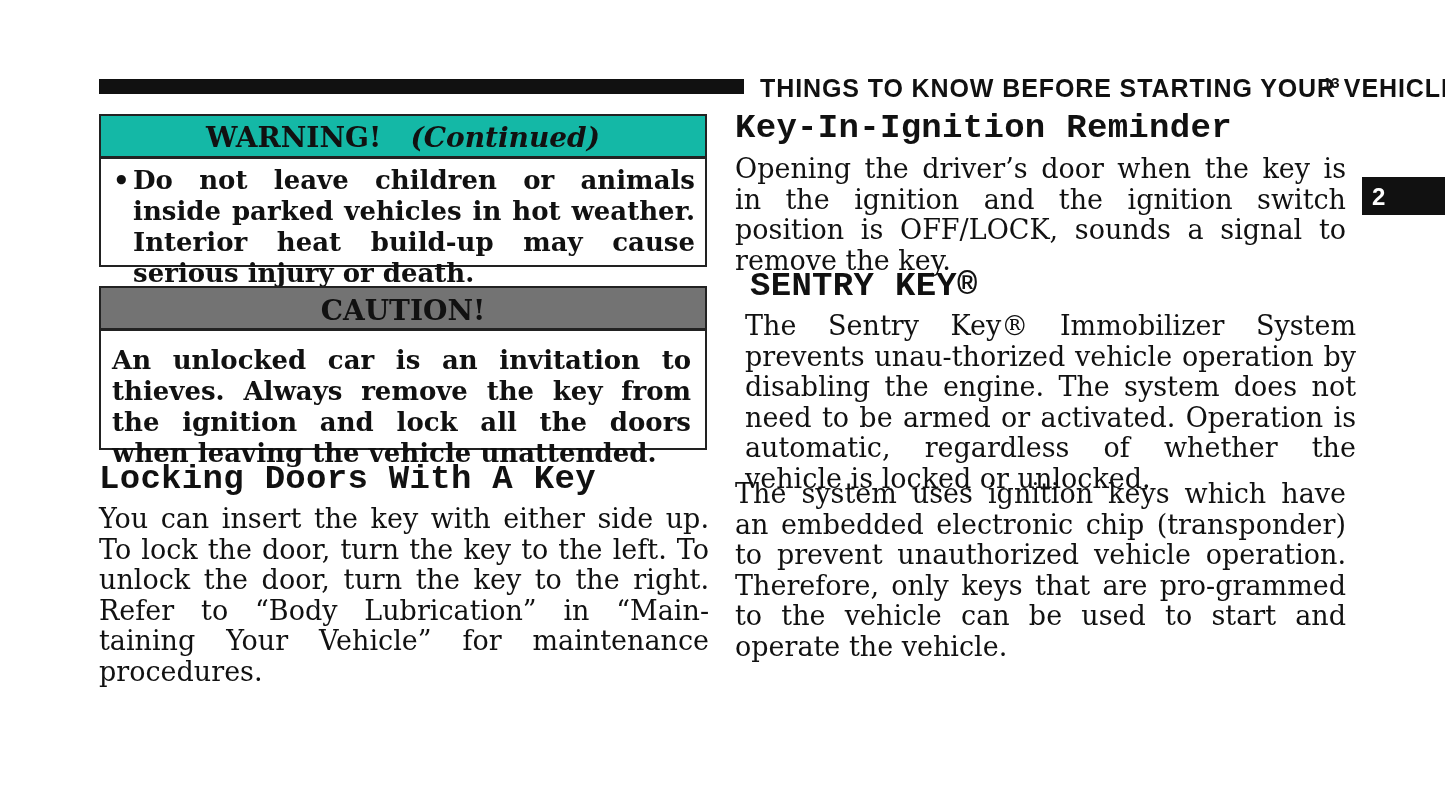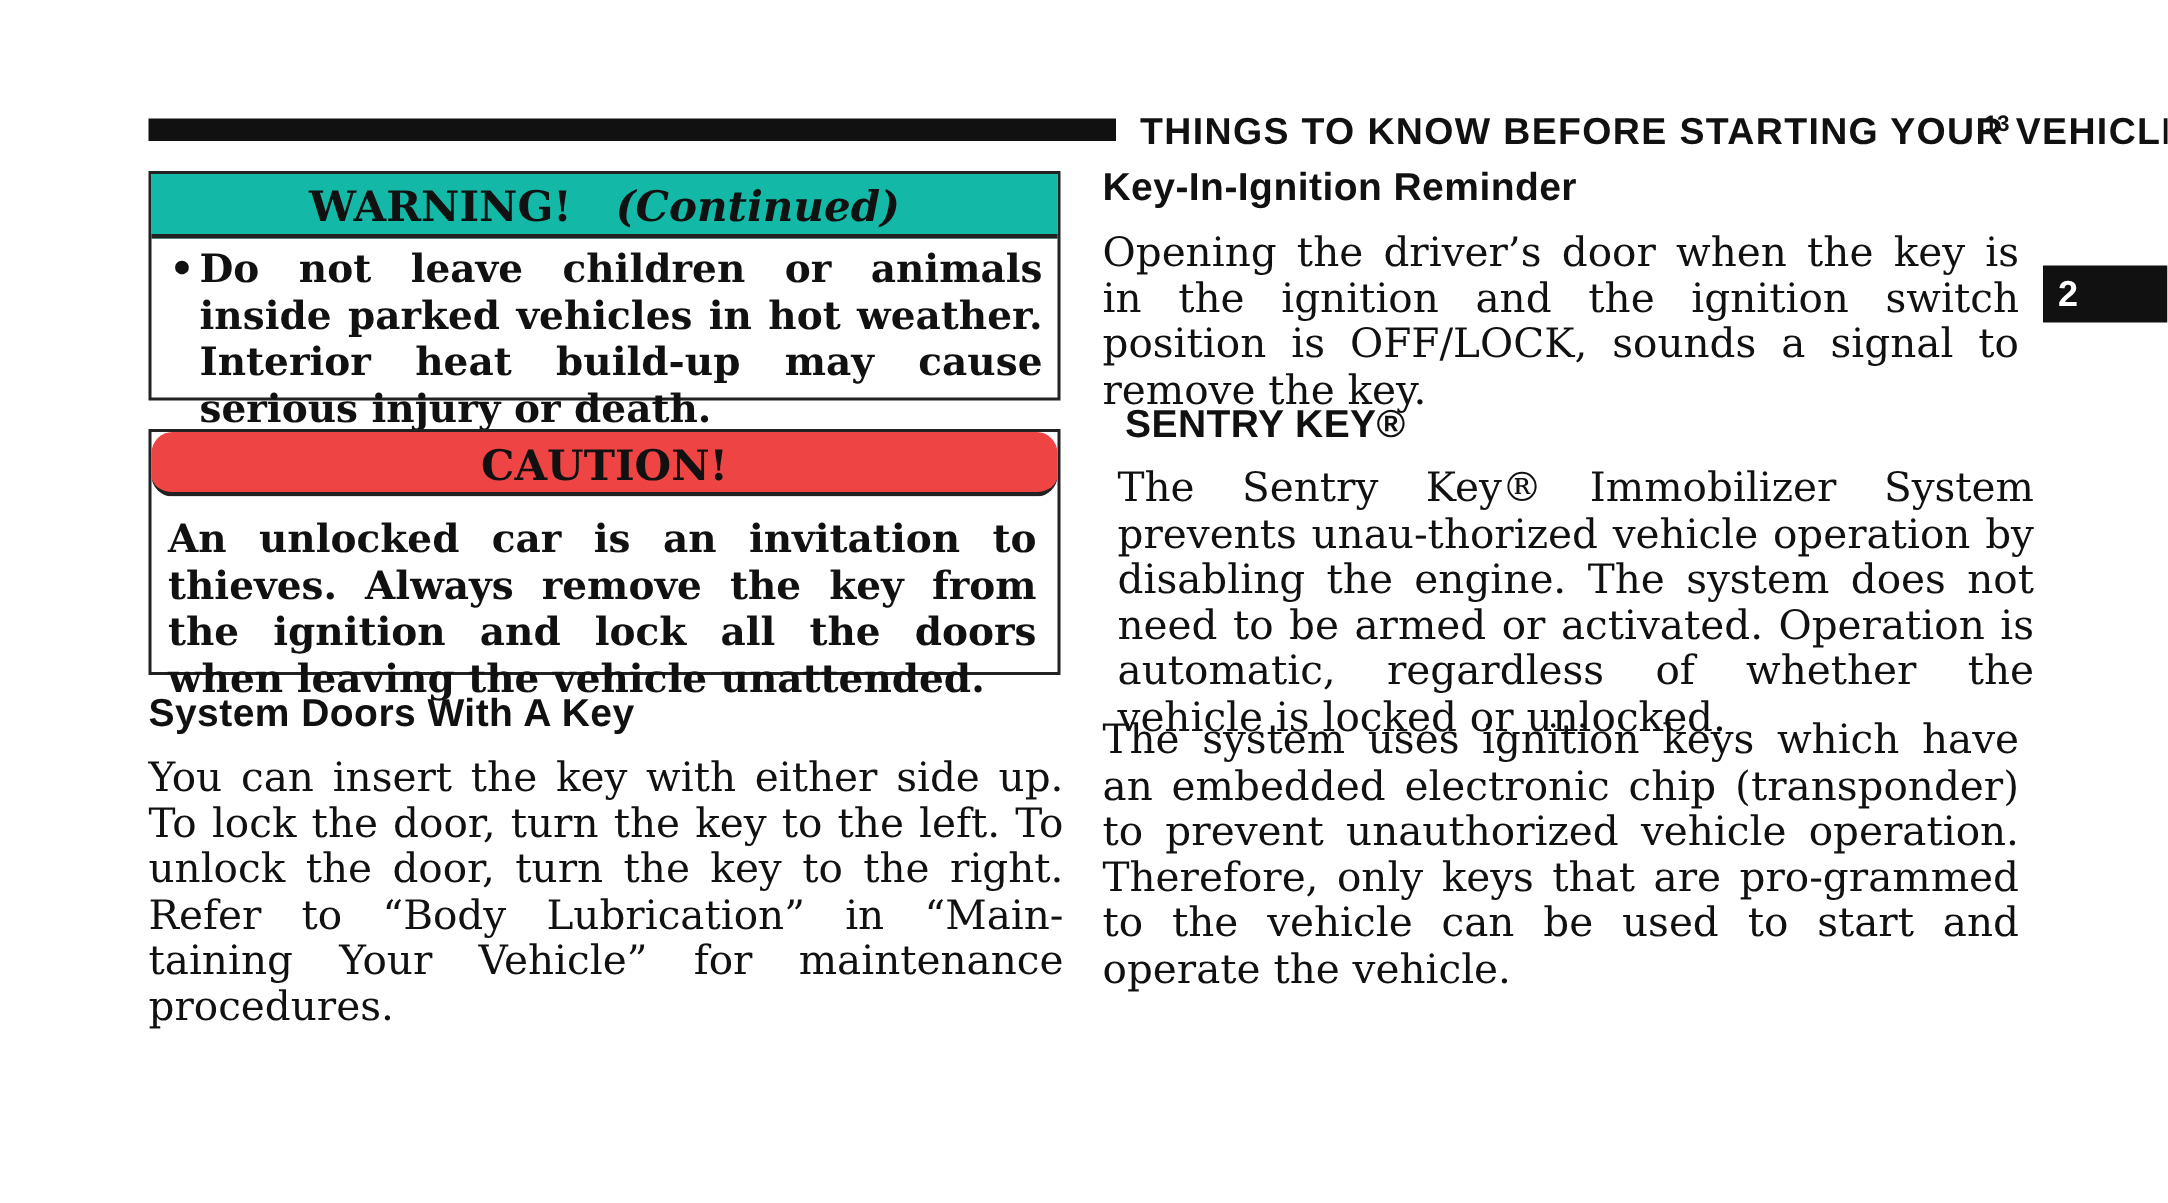--- a/index.html
+++ b/index.html
@@ -9,29 +9,29 @@
 
     .header-bar { position: absolute; left: 99px; top: 79px; width: 645px; height: 15px; background: #111; }
     .header-title { position: absolute; left: 760px; top: 74px; font-size: 25px; font-weight: bold; letter-spacing: 0.9px; white-space: nowrap; }
     .page-number { position: absolute; left: 1323px; top: 74px; font-size: 15px; font-weight: bold; }
     .section-tab { position: absolute; left: 1362px; top: 177px; width: 83px; height: 38px; background: #111; color: #fff; font-size: 24px; font-weight: bold; }
     .section-tab span { position: absolute; left: 10px; top: 6px; }
 
     .box { position: absolute; left: 99px; width: 608px; border: 2px solid #222; box-sizing: border-box; }
     .box-head { text-align: center; font-weight: bold; font-size: 28px; border-bottom: 3px solid #222; }
     .warning .box-head { background: #14b8a6; height: 40px; line-height: 44px; }
-    .caution .box-head { background: #ef4444; height: 40px; line-height: 46px; border-radius: 14px; }
+    .caution .box-head { background: #737373; height: 40px; line-height: 46px; }
     .box-body { font-weight: bold; font-size: 26px; line-height: 31px; text-align: justify; text-align-last: left; }
     .warning { top: 114px; height: 153px; }
     .warning .box-body { padding: 6px 10px 0 32px; position: relative; }
     .warning .bullet { position: absolute; left: 12px; top: 6px; }
     .caution { top: 286px; height: 164px; }
     .caution .box-body { padding: 14px 14px 0 11px; }
 
-    .heading { position: absolute; font-size: 26px; font-weight: bold; white-space: nowrap; letter-spacing: 0.3px; }
+    .heading { position: absolute; font-size: 34px; font-weight: bold; white-space: nowrap; letter-spacing: 0.3px; font-family: Liberation Mono, monospace; }
     .para { position: absolute; font-size: 27px; line-height: 30.6px; text-align: justify; text-align-last: left; }
   </style>
 </head>
 <body>
 
 <div class="header-bar"></div>
 <div class="header-title sans">THINGS TO KNOW BEFORE STARTING YOUR VEHICLE</div>
 <div class="page-number sans">13</div>
 <div class="section-tab sans">
   <span>2</span>
@@ -47,21 +47,21 @@
     <span class="bullet">•</span>
     <span>Do not leave children or animals inside parked vehicles in hot weather. Interior heat build-up may cause serious injury or death.</span>
   </div>
 </div>
 
 <div class="box caution serif">
   <div class="box-head">CAUTION!</div>
   <div class="box-body">An unlocked car is an invitation to thieves. Always remove the key from the ignition and lock all the doors when leaving the vehicle unattended.</div>
 </div>
 
-<div class="heading sans" style="left:99px; top:460px;">System Doors With A Key</div>
+<div class="heading sans" style="left:99px; top:460px;">Locking Doors With A Key</div>
 <div class="para serif" style="left:99px; top:504px; width:610px;">You can insert the key with either side up. To lock the door, turn the key to the left. To unlock the door, turn the key to the right. Refer to “Body Lubrication” in “Main-taining Your Vehicle” for maintenance procedures.</div>
 
 <div class="heading sans" style="left:735px; top:109px;">Key-In-Ignition Reminder</div>
 <div class="para serif" style="left:735px; top:154px; width:611px;">Opening the driver’s door when the key is in the ignition and the ignition switch position is OFF/LOCK, sounds a signal to remove the key.</div>
 
 <div class="heading sans" style="left:750px; top:267px;">SENTRY KEY®</div>
 <div class="para serif" style="left:745px; top:311px; width:611px;">The Sentry Key® Immobilizer System prevents unau-thorized vehicle operation by disabling the engine. The system does not need to be armed or activated. Operation is automatic, regardless of whether the vehicle is locked or unlocked.</div>
 <div class="para serif" style="left:735px; top:479px; width:611px;">The system uses ignition keys which have an embedded electronic chip (transponder) to prevent unauthorized vehicle operation. Therefore, only keys that are pro-grammed to the vehicle can be used to start and operate the vehicle.</div>
 
 </body></html>

